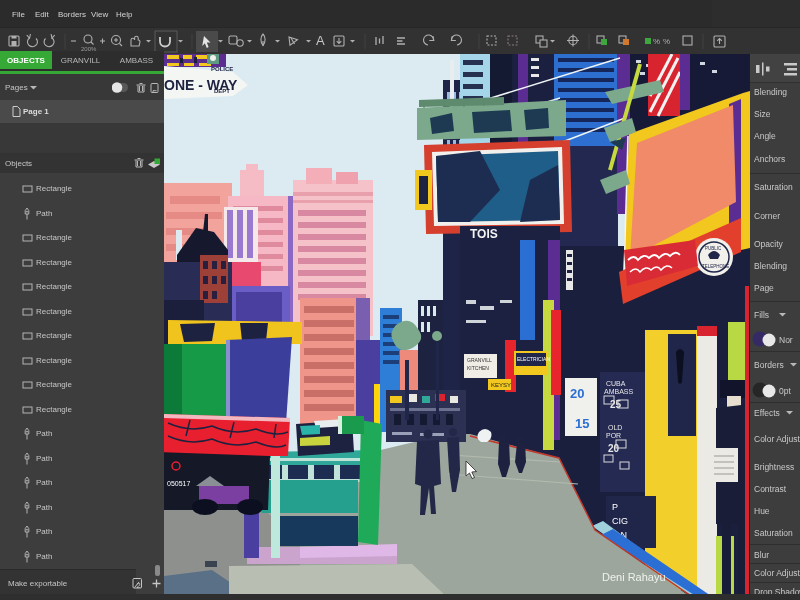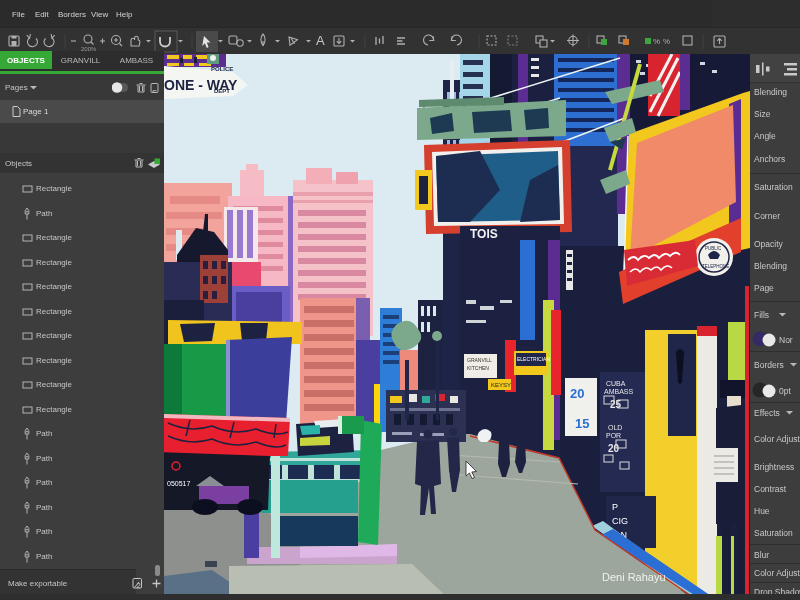--- a/index.html
+++ b/index.html
@@ -569,21 +569,21 @@
           <path d="M26 3.5v6.5h6v-6.5m-4.5 0.5v5m3-5v5M24.5 3h9M27.5 1.5h3" stroke-width="1"></path>
           <rect x="39" y="1.5" width="7" height="9" rx="1"></rect>
           <path d="M41 10.5v-1.8h3.5"></path>
         </g>
    </svg>
  </div>
  <div id="page1">
    <svg style="position:absolute;left:11px;top:5px" width="11" height="13">
         <path d="M2 1.5h4.5l2.5 2.5v7.5h-7z" fill="none" stroke="#cccccc"></path>
       </svg>
-   <span style="position:absolute;left:23px;top:7px;font-weight:normal">Page 1</span>
+   <span style="position:absolute;left:23px;top:7px;font-weight:bold">Page 1</span>
  </div>
  <div id="pagesarea"></div>
  <div id="objhdr">
    <span style="position:absolute;left:5px;top:6px">Objects</span>
    <svg style="position:absolute;left:133px;top:4px" width="28" height="13">
      <g stroke="#b8b8b8" fill="none">
           <path d="M3 3.5v6.5h6v-6.5m-4.5 0.5v5m3-5v5M1.5 3h9M4.5 1.5h3" stroke-width="1"></path>
         </g>
      <path d="M15 7.5l6-3.5l6 3.5l-6 3.5z" fill="#c8c8c8"></path>
         <rect x="21.5" y="1.5" width="5.5" height="5.5" fill="#35a835"></rect>

